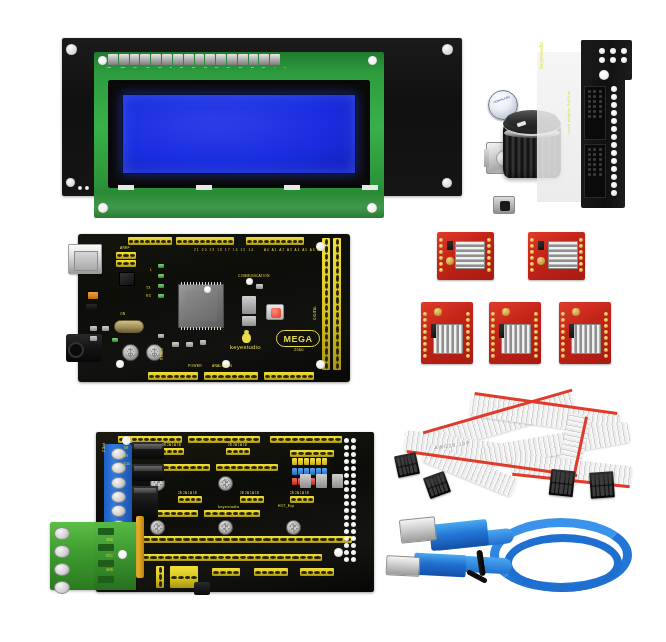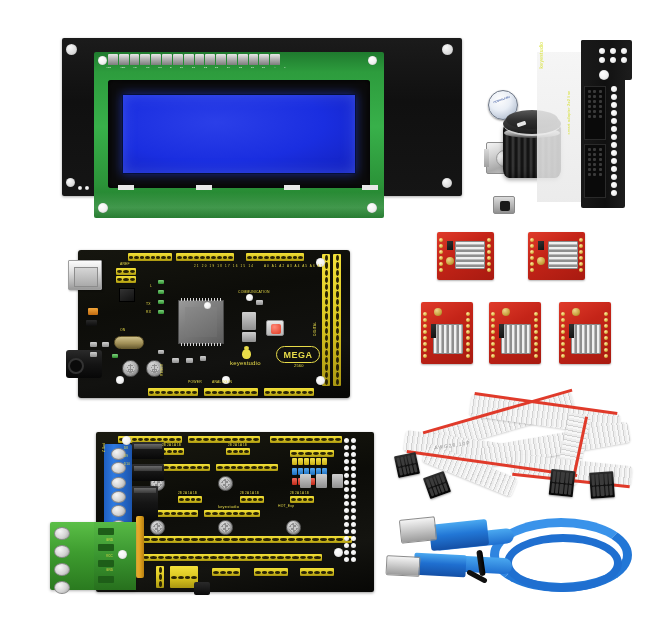--- a/index.html
+++ b/index.html
@@ -184,21 +184,21 @@
     width: 6px; height: 6px; border-radius: 50%;
     background: radial-gradient(circle at 35% 30%, #ffffff 0%, #ededed 60%, #c6c6c6 100%);
   }
   .pad-grid {
     position: absolute; display: grid; grid-template-columns: repeat(3, 8px);
     gap: 3px;
   }
 
   
   #mega {
-    left: 70px; top: 250px; width: 288px; height: 116px;
+    left: 70px; top: 234px; width: 288px; height: 116px;
   }
   .mega-pcb {
     position: absolute; left: 8px; top: 0; width: 272px; height: 148px;
     background: linear-gradient(170deg,#16160f 0%,#0d0d09 35%,#121210 70%,#080806 100%);
     border-radius: 3px; box-shadow: 0 1px 3px rgba(0,0,0,.4);
   }
   .yhdr {
     position: absolute; background: linear-gradient(180deg,#f2e03a 0%,#d8c41f 55%,#a99611 100%);
     border-radius: 1px;
     display: flex; align-items: center; gap: 1px; padding: 0 1px;

